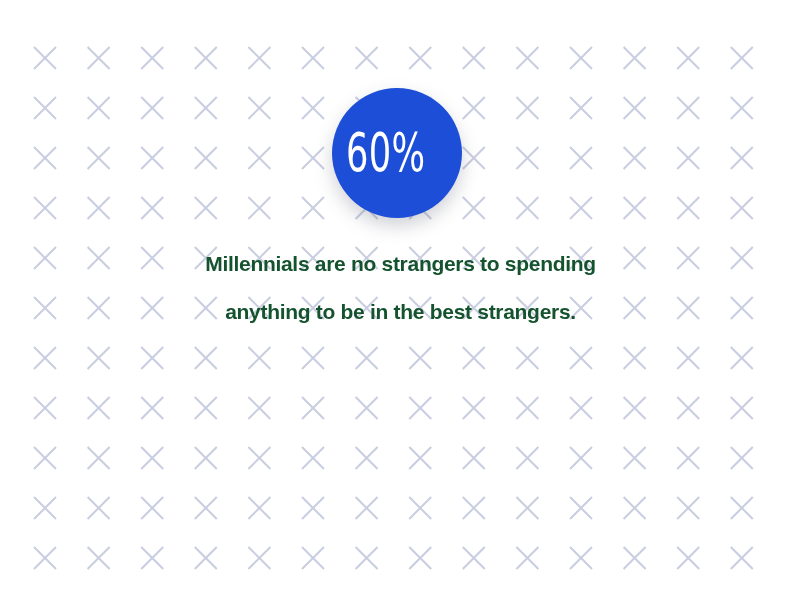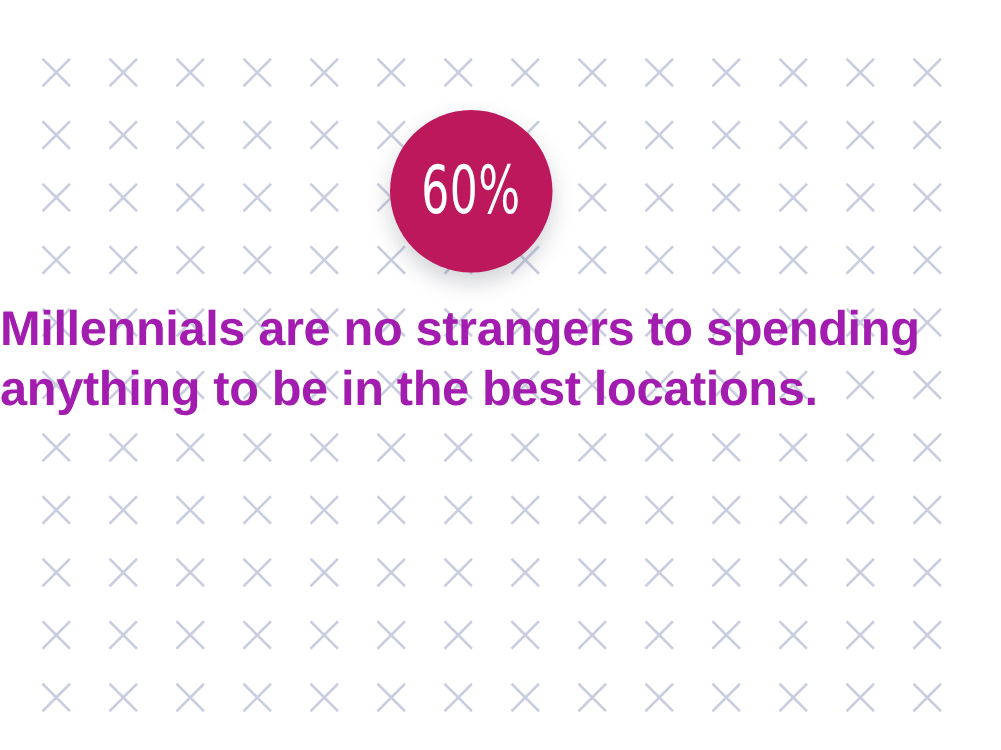--- a/index.html
+++ b/index.html
@@ -29,31 +29,30 @@
     top: 0;
     width: 801px;
     height: 600px;
     z-index: 1;
     pointer-events: none;
   }
 
   
   #badge {
     position: absolute;
-    left: 312px;
+    left: 332px;
     top: 88px;
     width: 130px;
     height: 130px;
     border-radius: 50%;
-    background: #be185d;
+    background: #1d4ed8;
     box-shadow: 0 8px 18px rgba(90, 92, 110, 0.28);
     z-index: 3;
     display: flex;
     align-items: center;
-    justify-content: center;
   }
 
   #badge-value {
     color: #ffffff;
     font-family: "DejaVu Sans Condensed", "Liberation Sans Narrow", "Liberation Sans", sans-serif;
     font-size: 53px;
     font-weight: 400;
     letter-spacing: 0.5px;
     line-height: 1;
     transform: scaleX(0.74);
@@ -62,25 +61,25 @@
     margin-top: -2px;
   }
 
   
   #headline {
     position: absolute;
     left: 0;
     top: 240px;
     width: 801px;
     z-index: 4;
-    text-align: left;
-    color: #a21caf;
+    text-align: center;
+    color: #14532d;
     font-family: "Liberation Sans", sans-serif;
     font-weight: 700;
-    font-size: 39px;
+    font-size: 21px;
     line-height: 48px;
     letter-spacing: -0.3px;
   }
 
   #headline .hl-line {
     display: block;
     white-space: nowrap;
   }
 </style>
 </head>
@@ -706,16 +705,16 @@
         <line x1="752.8000000000001" y1="547" x2="730.8000000000001" y2="569"></line>
       </g>
     </svg>
 
   <div id="badge">
     <span id="badge-value">60%</span>
   </div>
 
   <div id="headline">
     <span class="hl-line">Millennials are no strangers to spending</span>
-    <span class="hl-line">anything to be in the best locations.</span>
+    <span class="hl-line">anything to be in the best strangers.</span>
   </div>
 
 </div>
 
 </body></html>

